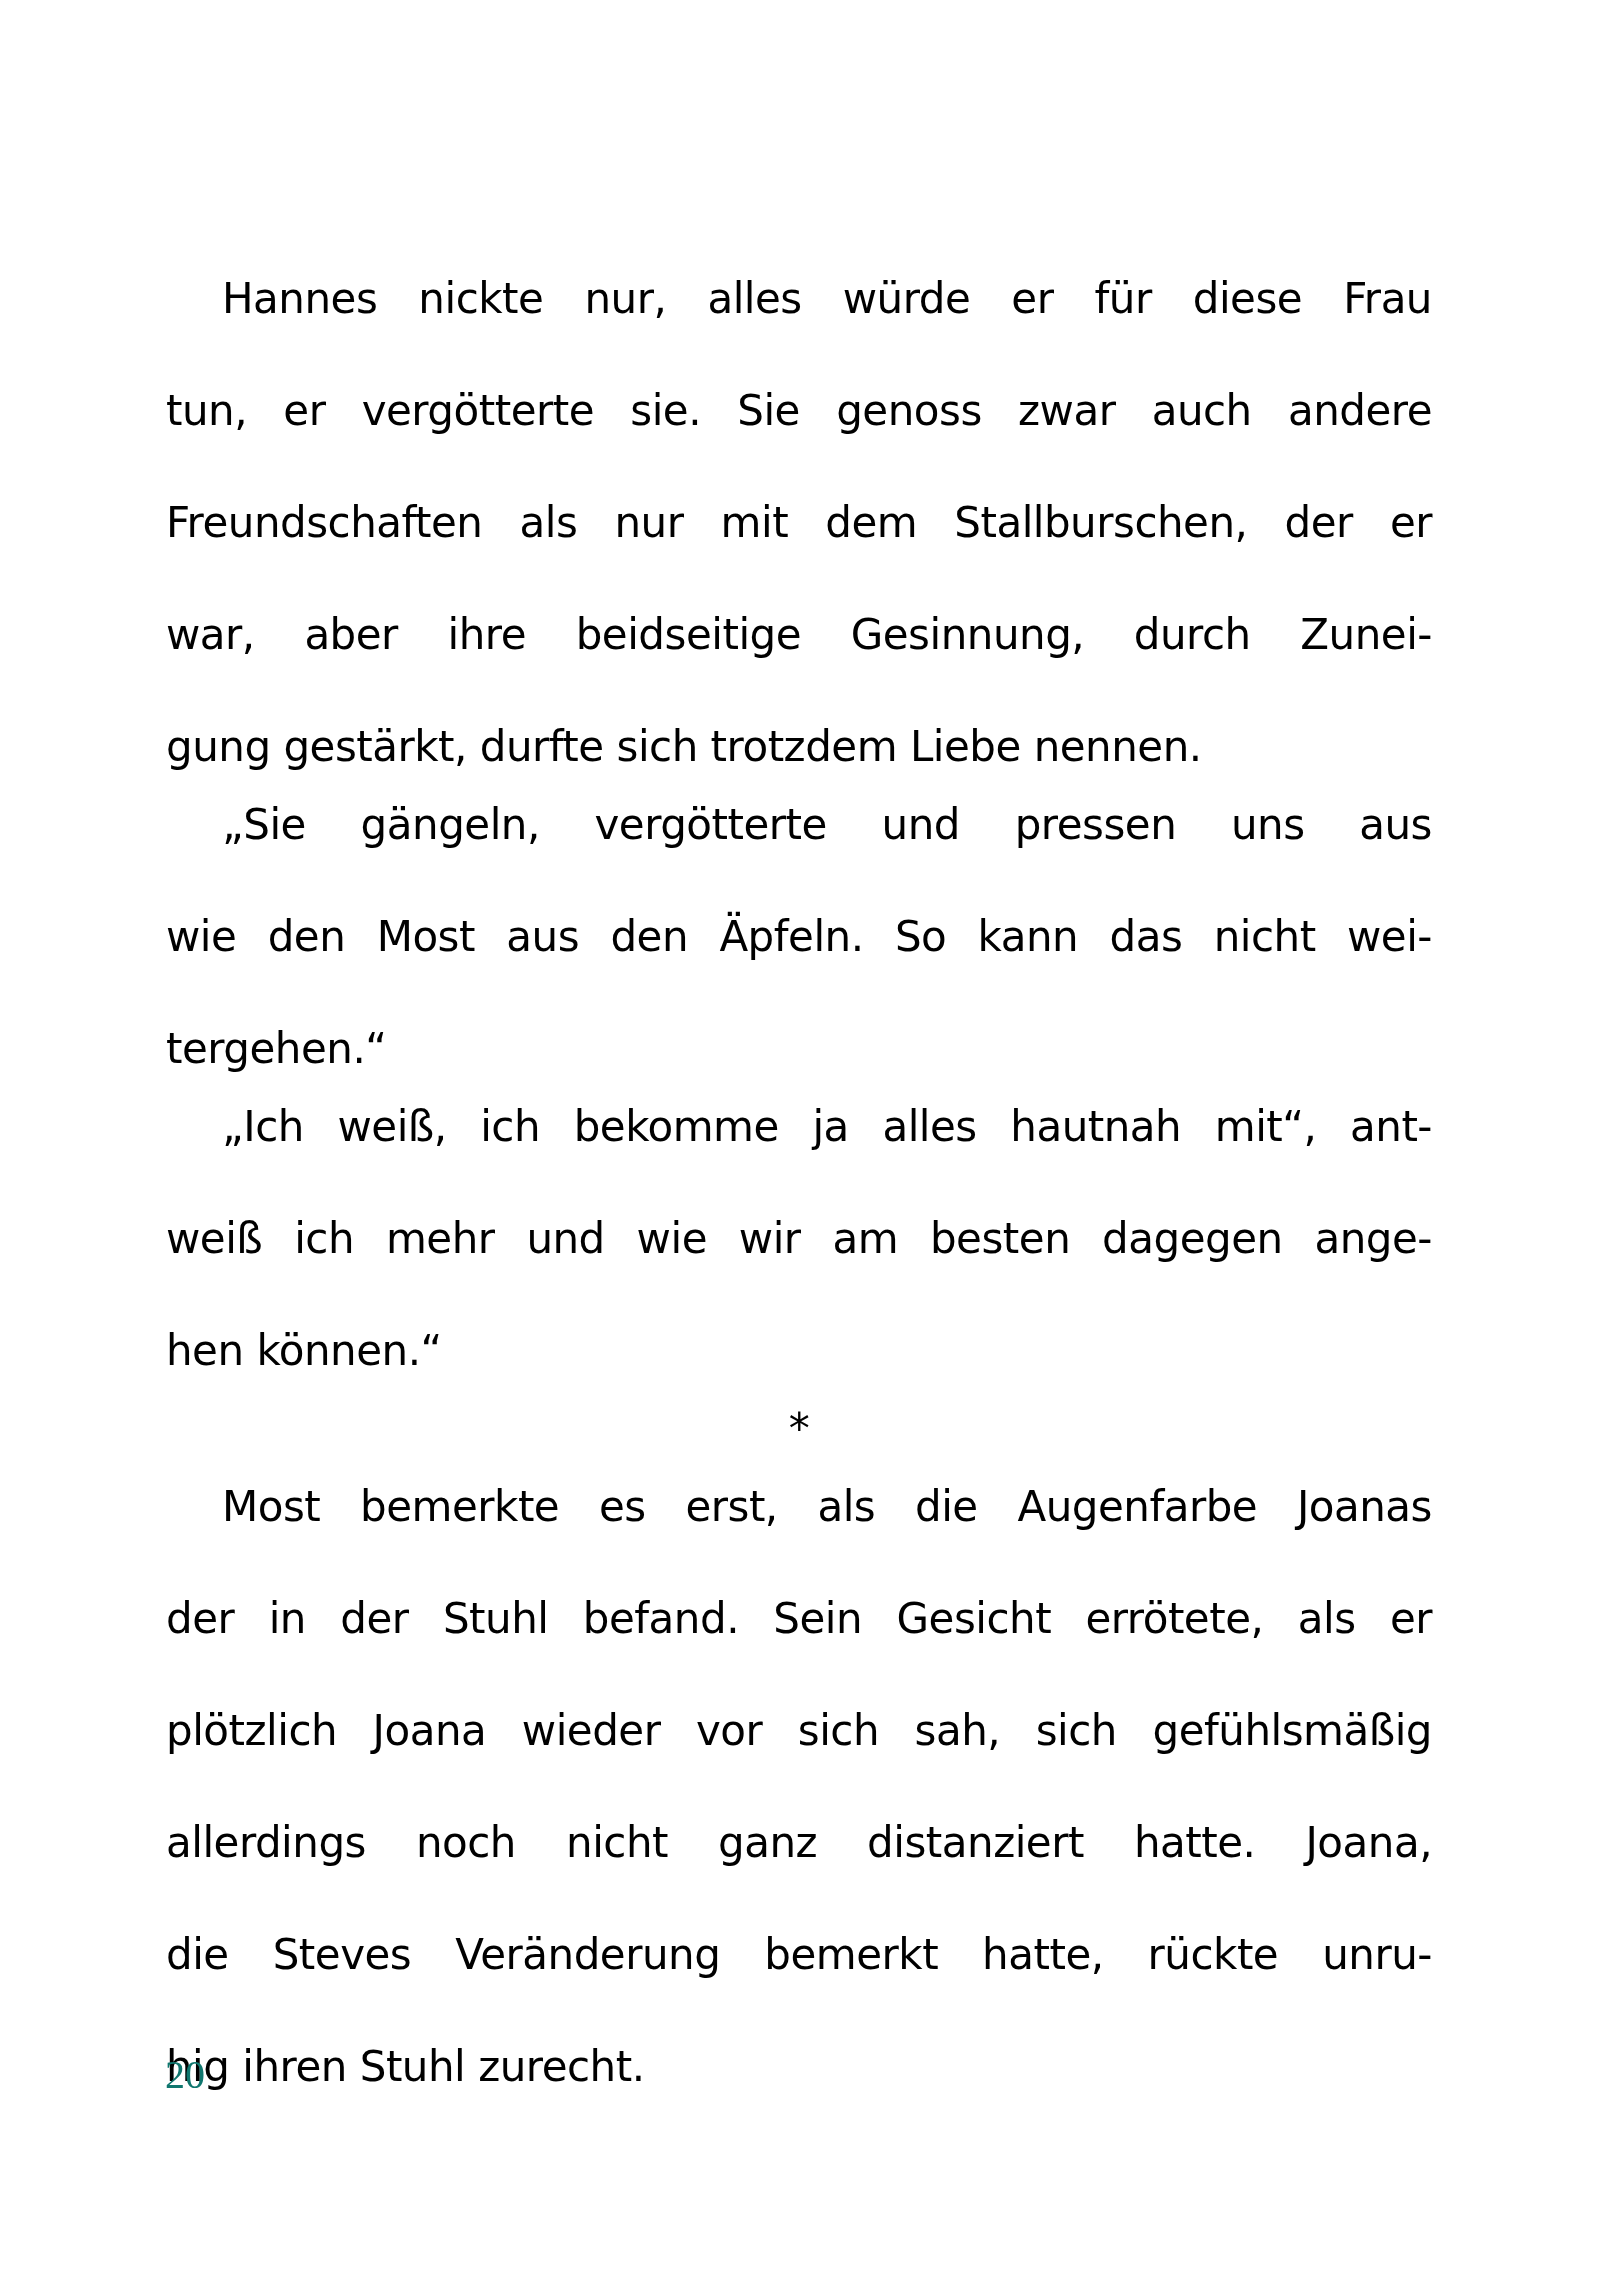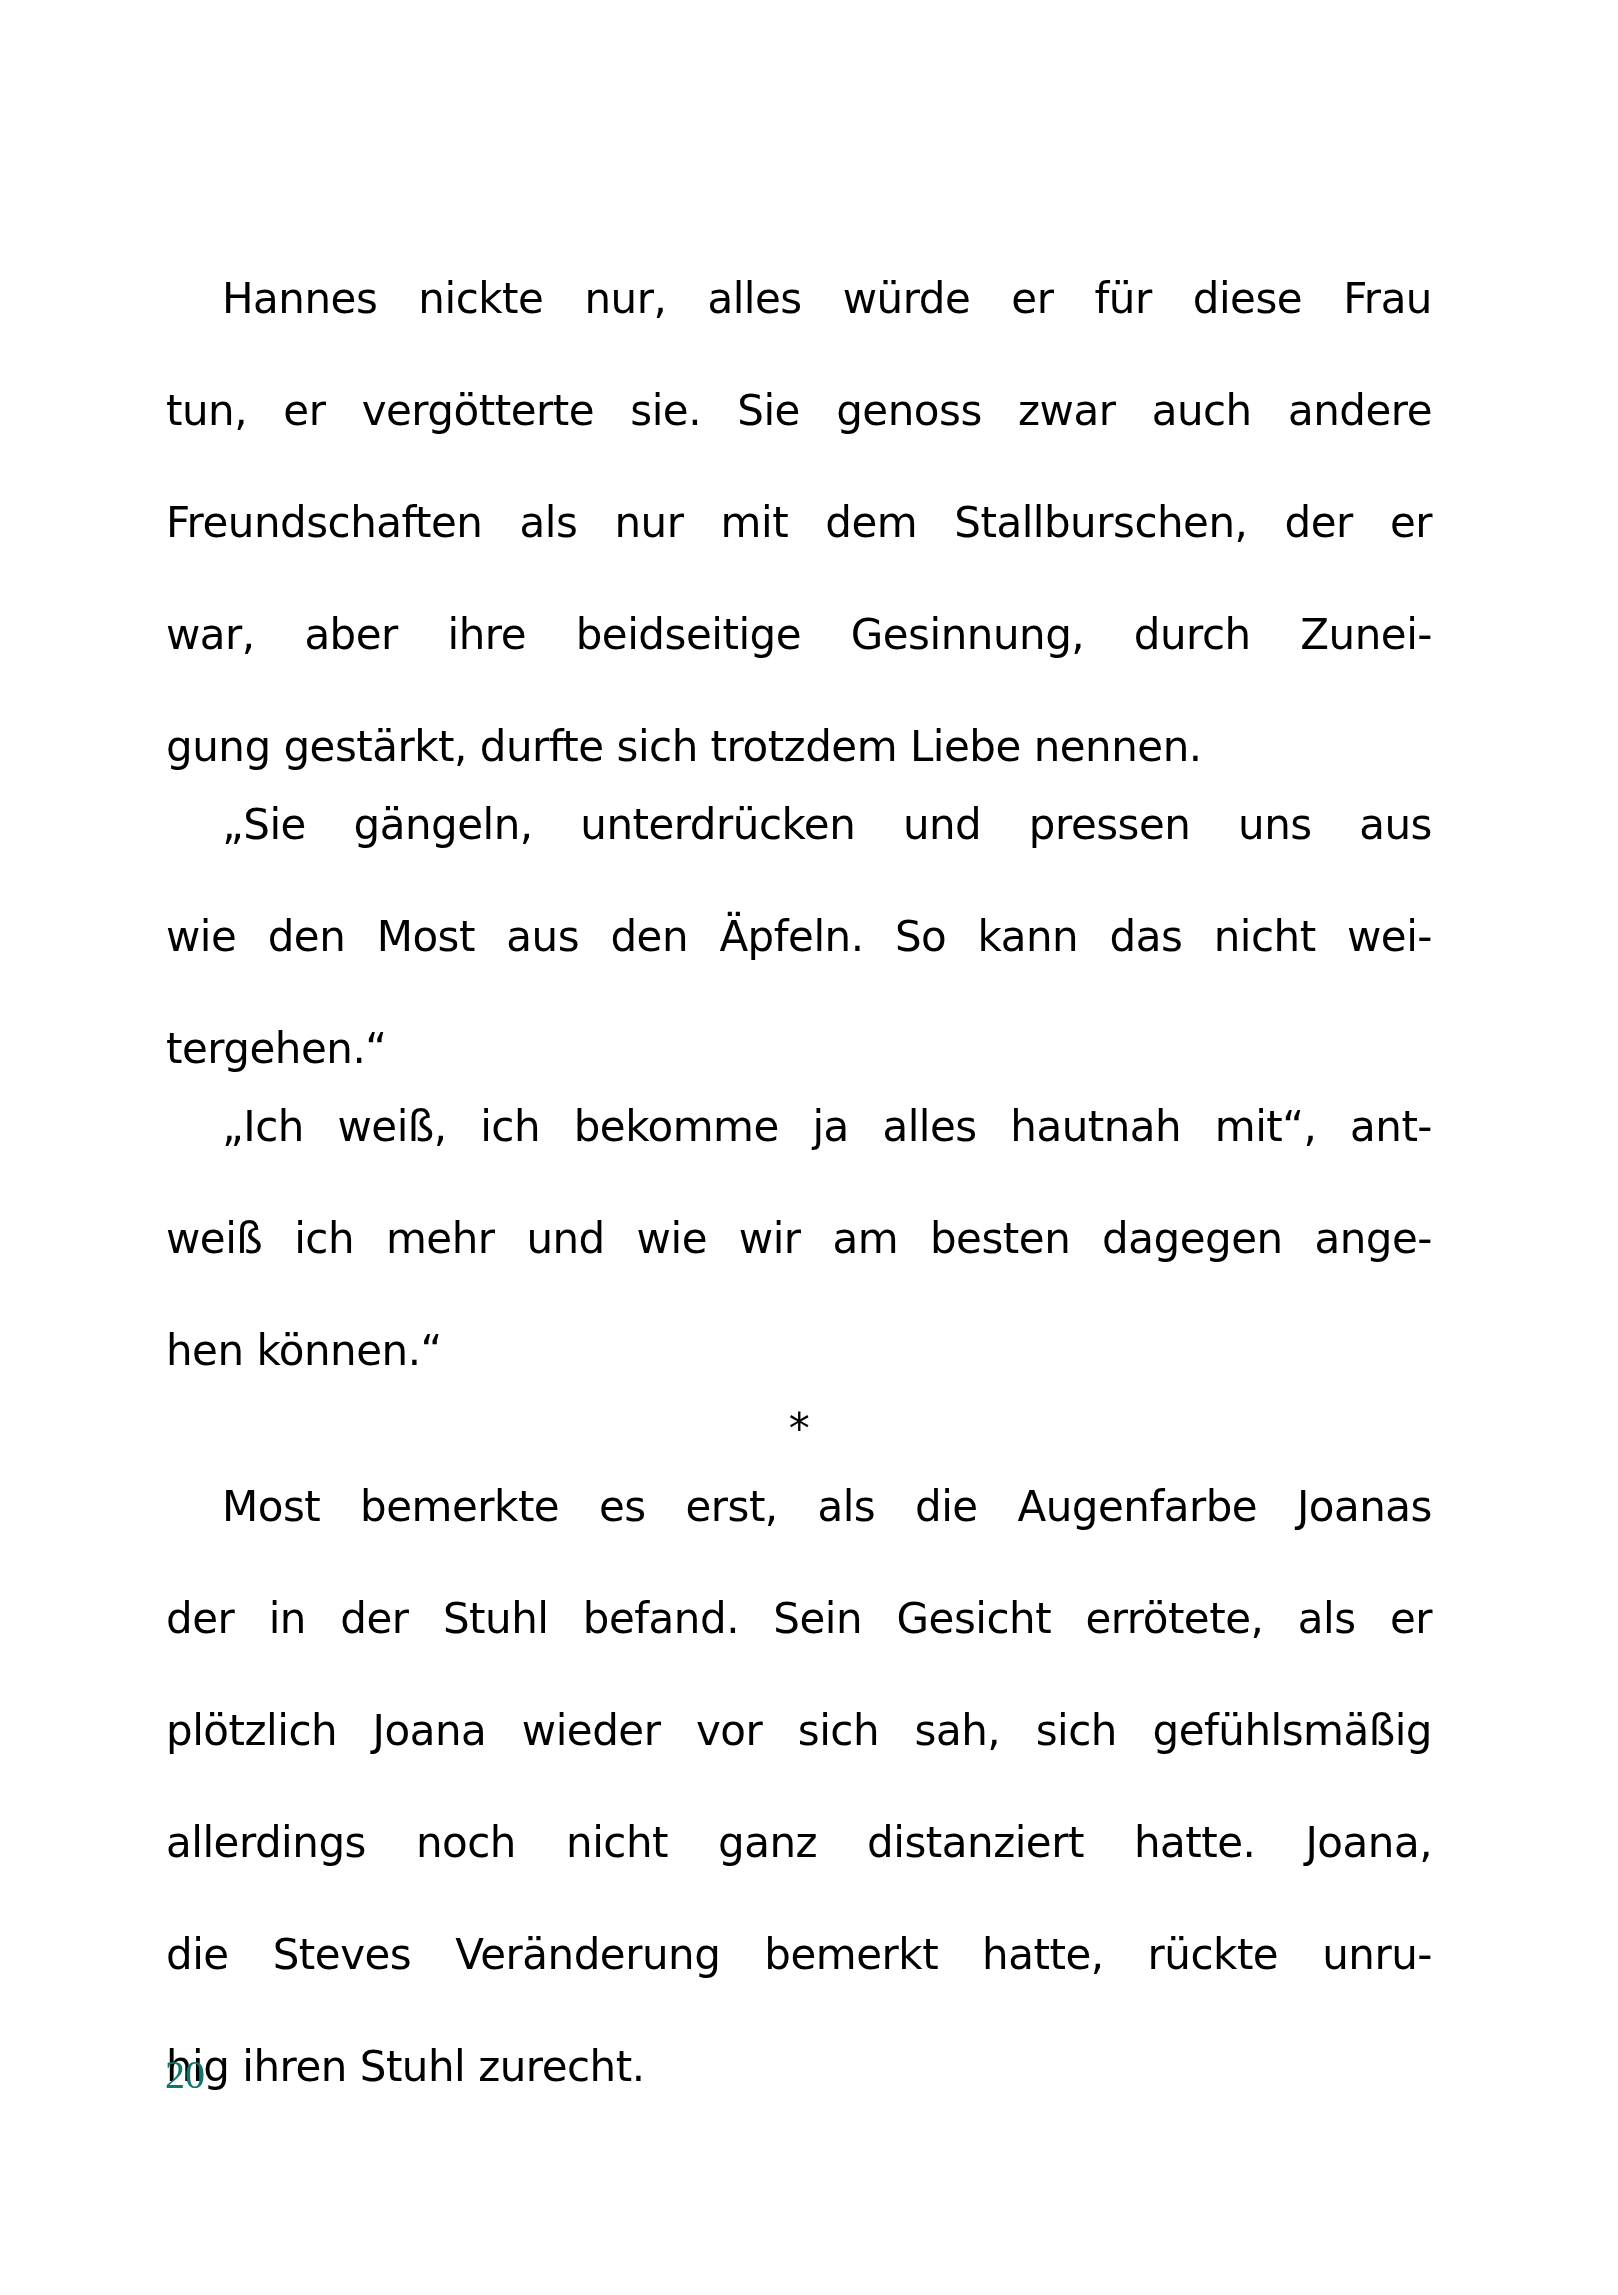--- a/index.html
+++ b/index.html
@@ -56,21 +56,21 @@
 <div class="page">
   <div class="text-block" id="text-block">
       <div class="para">
         <div class="line first">Hannes nickte nur, alles würde er für diese Frau</div>
         <div class="line">tun, er vergötterte sie. Sie genoss zwar auch andere</div>
         <div class="line">Freundschaften als nur mit dem Stallburschen, der er</div>
         <div class="line">war, aber ihre beidseitige Gesinnung, durch Zunei-</div>
         <div class="line last">gung gestärkt, durfte sich trotzdem Liebe nennen.</div>
       </div>
       <div class="para">
-        <div class="line first">„Sie gängeln, unterdrücken und pressen uns aus</div>
+        <div class="line first">„Sie gängeln, vergötterte und pressen uns aus</div>
         <div class="line">wie den Most aus den Äpfeln. So kann das nicht wei-</div>
         <div class="line last">tergehen.“</div>
       </div>
       <div class="para">
         <div class="line first">„Ich weiß, ich bekomme ja alles hautnah mit“, ant-</div>
         <div class="line">weiß ich mehr und wie wir am besten dagegen ange-</div>
         <div class="line last">hen können.“</div>
       </div>
       <div class="separator">*</div>
       <div class="para">

